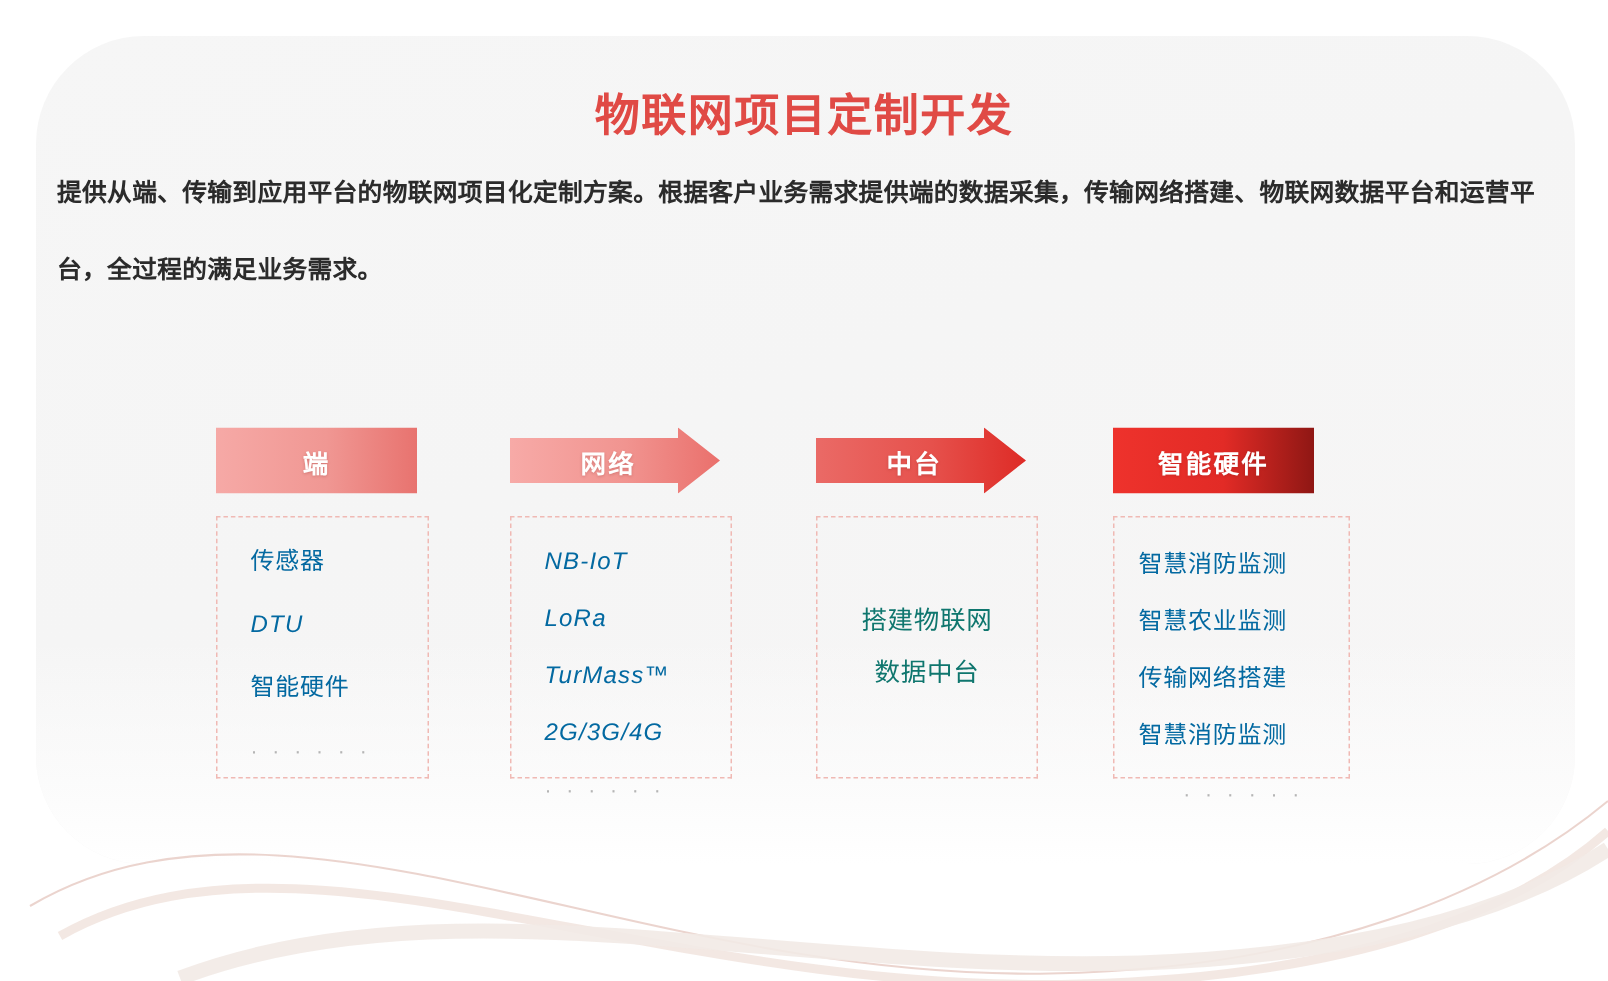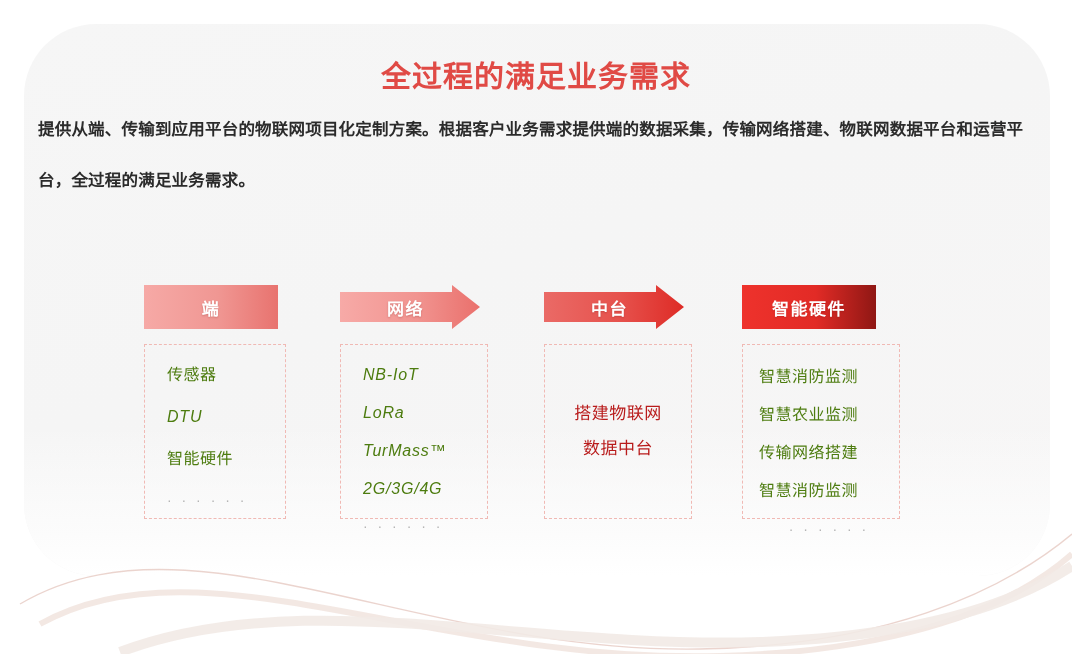--- a/index.html
+++ b/index.html
@@ -154,41 +154,41 @@
     display: flex;
     flex-direction: column;
     align-items: center;
     justify-content: center;
     padding: 0;
   }
 
   .item {
     font-size: 16px;
     line-height: 1;
-    color: #4d7c0f;
+    color: #0369a1;
     margin-bottom: 26px;
     letter-spacing: 0.5px;
     white-space: nowrap;
   }
   .item.latin {
     font-family: "Liberation Sans", "DejaVu Sans", sans-serif;
     letter-spacing: 0.8px;
     font-style: italic;
   }
   .item.dots {
     font-size: 14px;
     letter-spacing: 3px;
     color: #b5b5b5;
     margin-bottom: 0;
   }
   .item.tight { margin-bottom: 22px; }
   .item.center-line {
     text-align: center;
     margin-bottom: 8px;
-    color: #b91c1c;
+    color: #0f766e;
     font-size: 17px;
     line-height: 1.55;
   }
   .item.center-line.last { margin-bottom: 0; }
   .card-inner.pad-dots { padding-top: 24px; }
   .dots-center {
     width: 100%;
     text-align: center;
     font-size: 14px;
     letter-spacing: 3px;
@@ -201,21 +201,21 @@
 <div class="stage">
 
   <div class="panel"></div>
 
   <svg class="decor" viewBox="0 0 1072 180" preserveAspectRatio="none" aria-hidden="true">
     <path d="M20,130 C190,30 420,180 700,175 C880,172 1000,120 1072,60" fill="none" stroke="#e7cdc6" stroke-width="1.4" opacity="0.85"></path>
     <path d="M40,150 C200,60 430,190 720,182 C900,177 1010,135 1072,80" fill="none" stroke="#efe0da" stroke-width="6" opacity="0.75"></path>
     <path d="M120,178 C300,110 520,175 760,168 C930,162 1020,126 1072,92" fill="none" stroke="#f2eae6" stroke-width="10" opacity="0.9"></path>
   </svg>
 
-  <div class="title">全过程的满足业务需求</div>
+  <div class="title">物联网项目定制开发</div>
 
   <div class="intro">提供从端、传输到应用平台的物联网项目化定制方案。根据客户业务需求提供端的数据采集，传输网络搭建、物联网数据平台和运营平台，全过程的满足业务需求。</div>
 
   <div class="flow">
 
     <div class="col col-0">
       <div class="banner plain">
         <svg class="shape" viewBox="0 0 170 44" preserveAspectRatio="none">
           <defs>
             <linearGradient id="g0" x1="0" y1="0" x2="1" y2="0">

